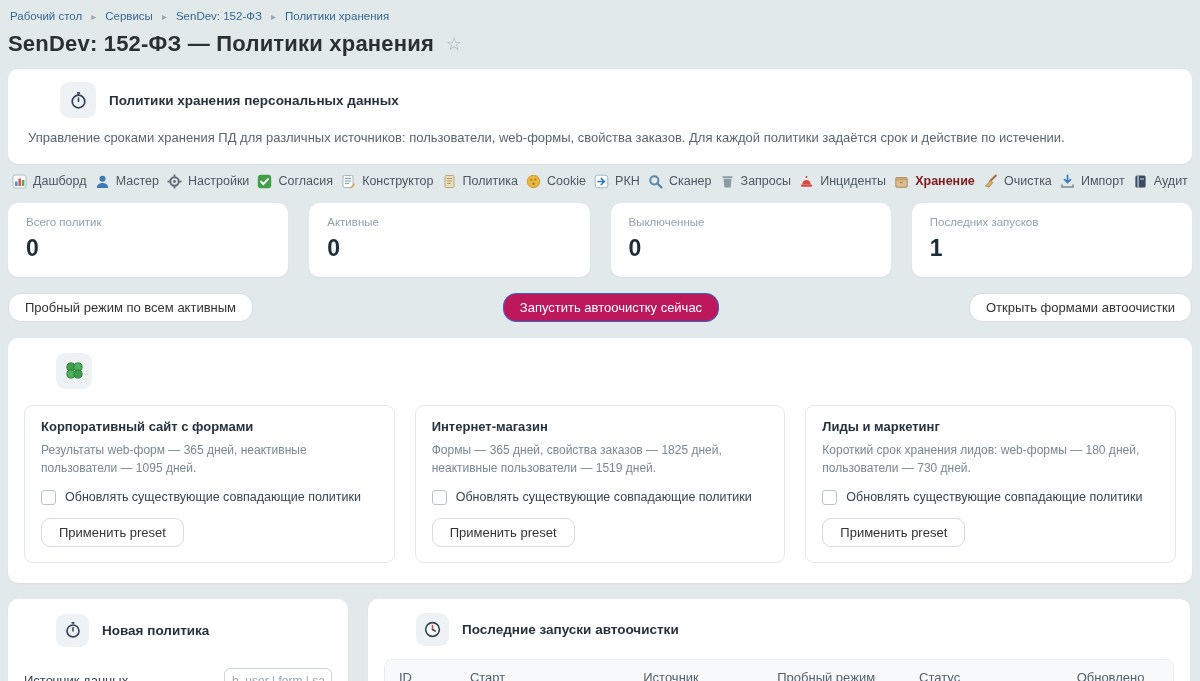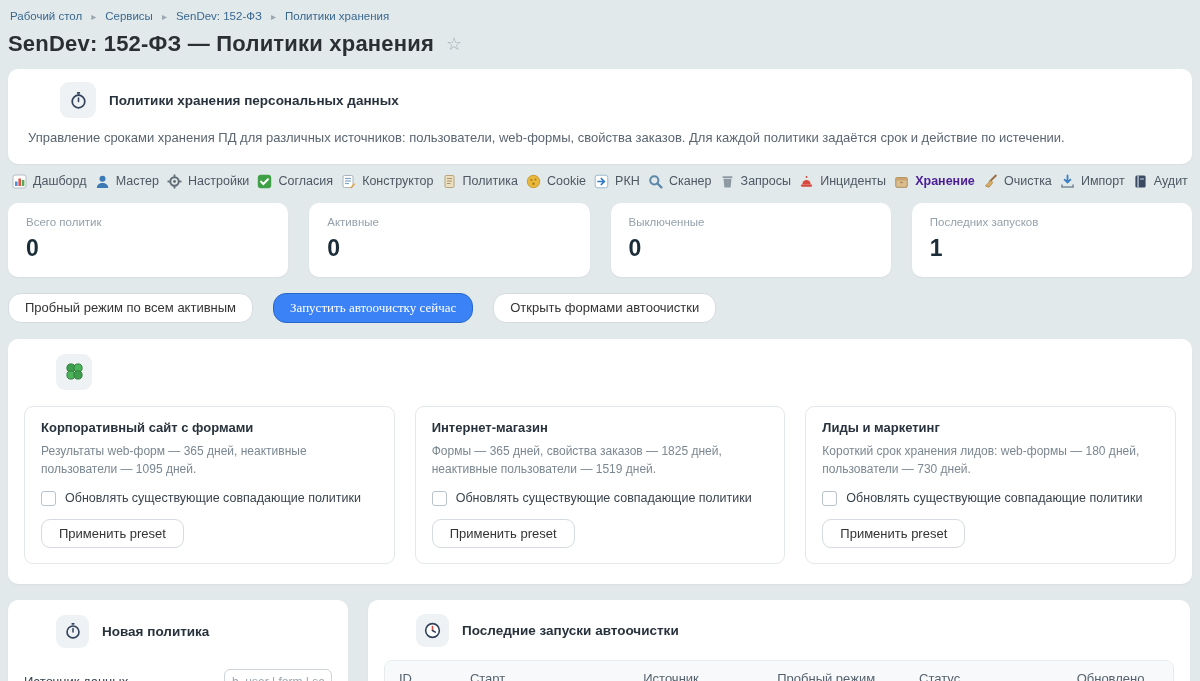--- a/index.html
+++ b/index.html
@@ -29,33 +29,33 @@
   .iconbox { width:36px; height:36px; background:#eef2f4; border-radius:9px; display:flex; align-items:center; justify-content:center; flex:0 0 auto; }
   .iconbox.small { width:33px; height:33px; }
   .sec-title { font-size:13.5px; font-weight:700; color:#28323c; }
   .banner-desc { margin-top:11px; font-size:13px; color:#5a6570; line-height:1.45; }
 
   
   .tabs { display:flex; justify-content:space-between; align-items:center; padding:0 4px; margin:6px 0 14px 0; }
   .tab { display:flex; gap:6px; cursor:pointer; }
   .ticon { display:flex; align-items:center; }
   .tlabel { font-size:12.5px; color:#4c5863; }
-  .tab.active .tlabel { color:#4c1d95; font-weight:700; }
+  .tab.active .tlabel { color:#7f1d1d; font-weight:700; }
 
   
   .stats { display:flex; gap:21px; margin-bottom:16px; }
   .stat-card { flex:1; padding:13px 18px 15px 18px; min-height:73px; }
   .stat-label { font-size:11.5px; color:#95a1ab; margin-bottom:7px; }
   .stat-value { font-size:23px; font-weight:700; color:#1b2d38; }
   .btn { display:inline-block; background:#fff; border:1px solid #d5dbe0; border-radius:9px;
          font-size:13px; color:#333; padding:6px 17px; cursor:pointer; font-family:inherit; }
-  .btn.primary { background:#3b82f6; border-color:#2968c8; color:#fff;font-family:Liberation Serif, serif; }
-
-  
-  .actions { display:flex; gap:20px; margin-bottom:16px; }
+  .btn.primary { background:#be185d; border-color:#2968c8; color:#fff; }
+
+  
+  .actions { display:flex; gap:8px; margin-bottom:16px;justify-content:space-between; }
   .actions .btn { border-radius:13px; padding:6px 16px; }
 
   
   .wizard { padding:15px 16px 20px 16px; margin-bottom:16px; }
   .presets { display:flex; gap:20px; align-items:center; margin-top:16px; }
   .preset { flex:1; border:1px solid #e3e8ec; border-radius:9px; padding:13px 16px 15px 16px; }
   .preset-title { font-size:13px; font-weight:700; color:#28323c; margin-bottom:7px; }
   .preset-desc { font-size:12px; color:#7b8791; line-height:1.5; }
   .chk-row { display:flex; align-items:center; gap:9px; margin:13px 0 13px 0; }
   .chk { width:15px; height:15px; border:1px solid #b9c3cb; border-radius:3px; background:#fff; flex:0 0 auto; cursor:pointer; }

